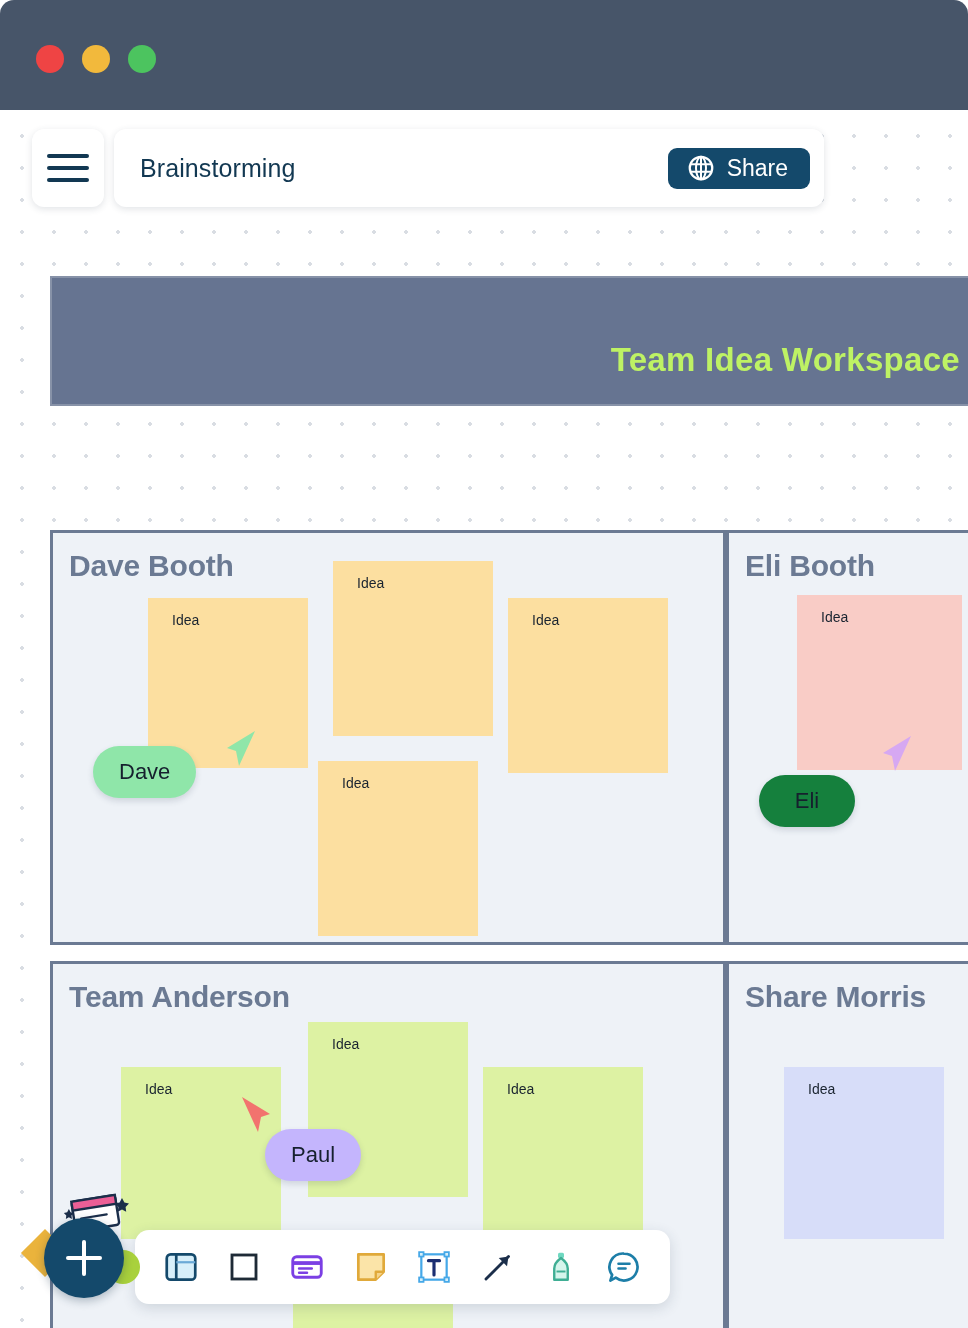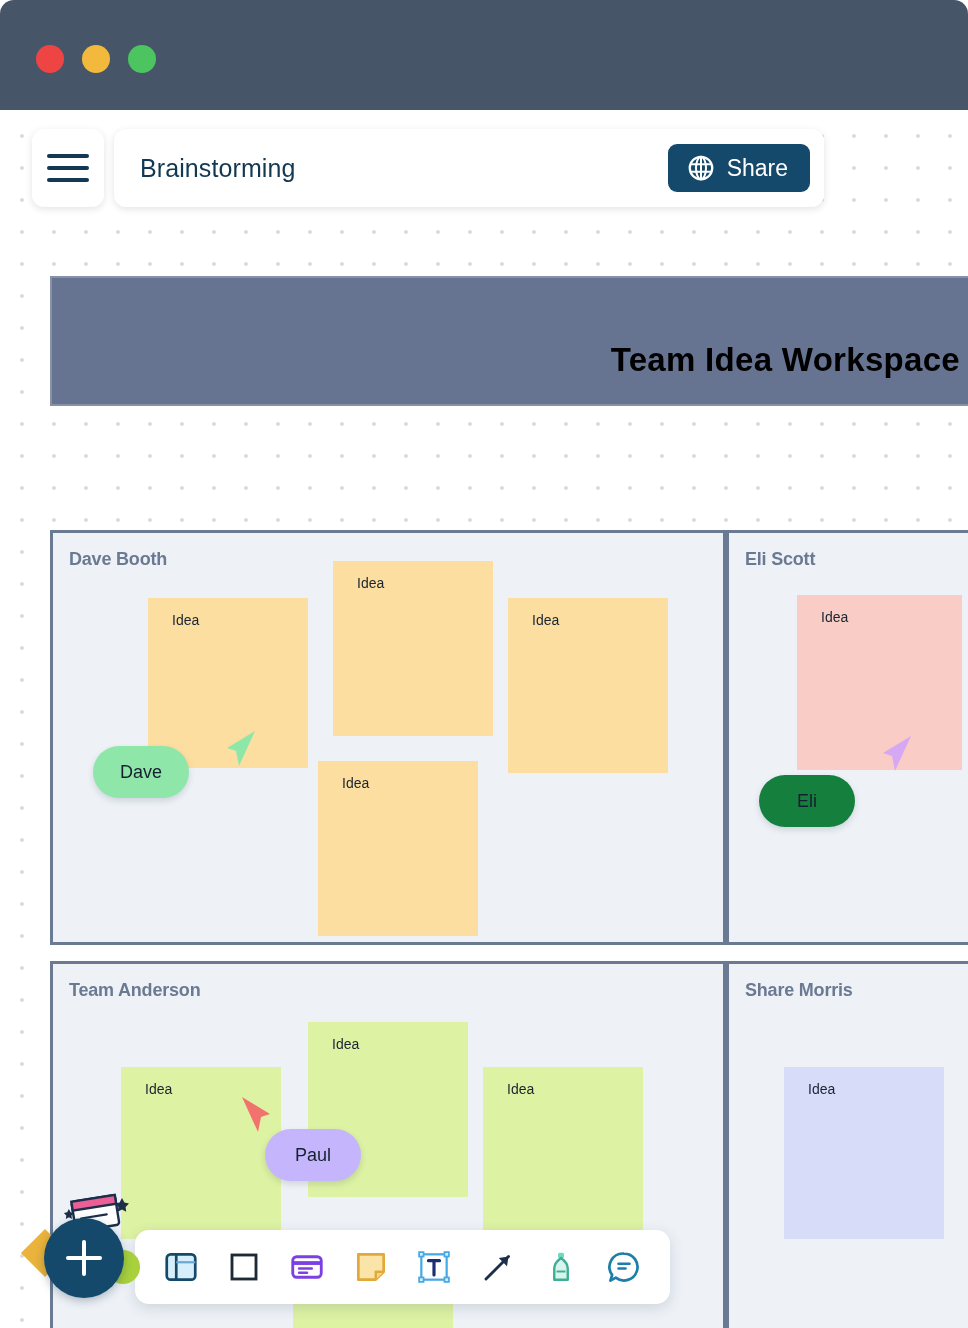--- a/index.html
+++ b/index.html
@@ -53,64 +53,64 @@
   #doc-title { font-size: 25px; color: #123852; flex: 1; letter-spacing: .1px; }
 
   .btn-export {
     display: flex; align-items: center; gap: 9px;
     height: 52px; padding: 0 16px 0 14px;
     background: #fff; border: 1.6px solid #dfe5ec; border-radius: 9px;
     color: #123852; font-size: 22px; cursor: pointer; white-space: nowrap;
   }
   .btn-share {
     display: flex; align-items: center; gap: 11px;
-    height: 48px; padding: 0 22px 0 18px;
+    height: 41px; padding: 0 22px 0 18px;
     background: #14496b; border-radius: 9px;
     color: #ffffff; font-size: 23px; cursor: pointer; white-space: nowrap;
   }
   .caret { width: 0; height: 0; border-left: 7px solid transparent; border-right: 7px solid transparent; border-top: 8px solid #123852; margin-left: 4px; }
 
   
   #banner {
     position: absolute; left: 50px; top: 166px; width: 960px; height: 130px;
     background: #667491;
     border: 2px solid #8792a8;
     display: flex; align-items: center; justify-content: flex-end;
     padding-right: 48px;
   }
-  #banner-title { color: #000000; font-size: 33px; font-weight: bold; letter-spacing: .3px; margin-top: 37px; }
+  #banner-title { color: #bef264; font-size: 33px; font-weight: bold; letter-spacing: .3px; margin-top: 37px; }
 
   
   .panel {
     position: absolute;
     background: #eef2f7;
     border: 3px solid #6b7a93;
     overflow: hidden;
   }
   .panel-title {
     position: absolute; left: 16px; top: 16px;
-    font-size: 18px; font-weight: bold; color: #6b7a93; letter-spacing: -.2px;
+    font-size: 30px; font-weight: bold; color: #6b7a93; letter-spacing: -.2px;
   }
   #panel-dave { left: 50px;  top: 420px;  width: 676px; height: 415px; }
   #panel-eli  { left: 726px; top: 420px;  width: 300px; height: 415px; }
   #panel-paul { left: 50px;  top: 851px;  width: 676px; height: 470px; }
   #panel-luis { left: 726px; top: 851px;  width: 300px; height: 470px; }
 
   .note { position: absolute; padding: 14px 0 0 24px; font-size: 14px; color: #1a2430; }
   .note.yellow { background: #fcdfa0; }
   .note.green  { background: #ddf2a3; }
   .note.pink   { background: #f9ccc6; }
   .note.blue   { background: #d7ddf9; }
 
   
   .cursor { position: absolute; width: 48px; height: 48px; }
   .name-pill {
     position: absolute; height: 52px; min-width: 96px;
     border-radius: 26px; display: flex; align-items: center; justify-content: center;
-    padding: 0 26px; font-size: 18px; color: #16202e;
+    padding: 0 26px; font-size: 22px; color: #16202e;
     box-shadow: 0 3px 6px rgba(40,55,80,.16);
   }
   .pill-green  { background: #8fe6a9; }
   .pill-purple { background: #15803d; }
   .pill-red    { background: #c4b5fd; }
 
   
   #toolbar {
     position: absolute; left: 135px; top: 1120px;
     width: 535px; height: 74px;
@@ -187,21 +187,21 @@
       <div class="note yellow" style="left:455px;top:65px;width:160px;height:175px;">Idea</div>
       <div class="note yellow" style="left:265px;top:228px;width:160px;height:175px;">Idea</div>
 
       <svg class="cursor" style="left:160px;top:193px;" viewBox="0 0 48 48">
         <path d="M42 5 L14 22 L23 25 L26 40 Z" fill="#8fe6a9"></path>
       </svg>
       <div class="name-pill pill-green" style="left:40px;top:213px;">Dave</div>
     </div>
 
     <div class="panel" id="panel-eli">
-      <div class="panel-title">Eli Scott</div>
+      <div class="panel-title">Eli Booth</div>
 
       <div class="note pink" style="left:68px;top:62px;width:165px;height:175px;">Idea</div>
 
       <svg class="cursor" style="left:140px;top:198px;" viewBox="0 0 48 48">
         <path d="M42 5 L14 22 L23 25 L26 40 Z" fill="#d6a8f2"></path>
       </svg>
       <div class="name-pill pill-purple" style="left:30px;top:242px;">Eli</div>
     </div>
 
     <div class="panel" id="panel-paul">

